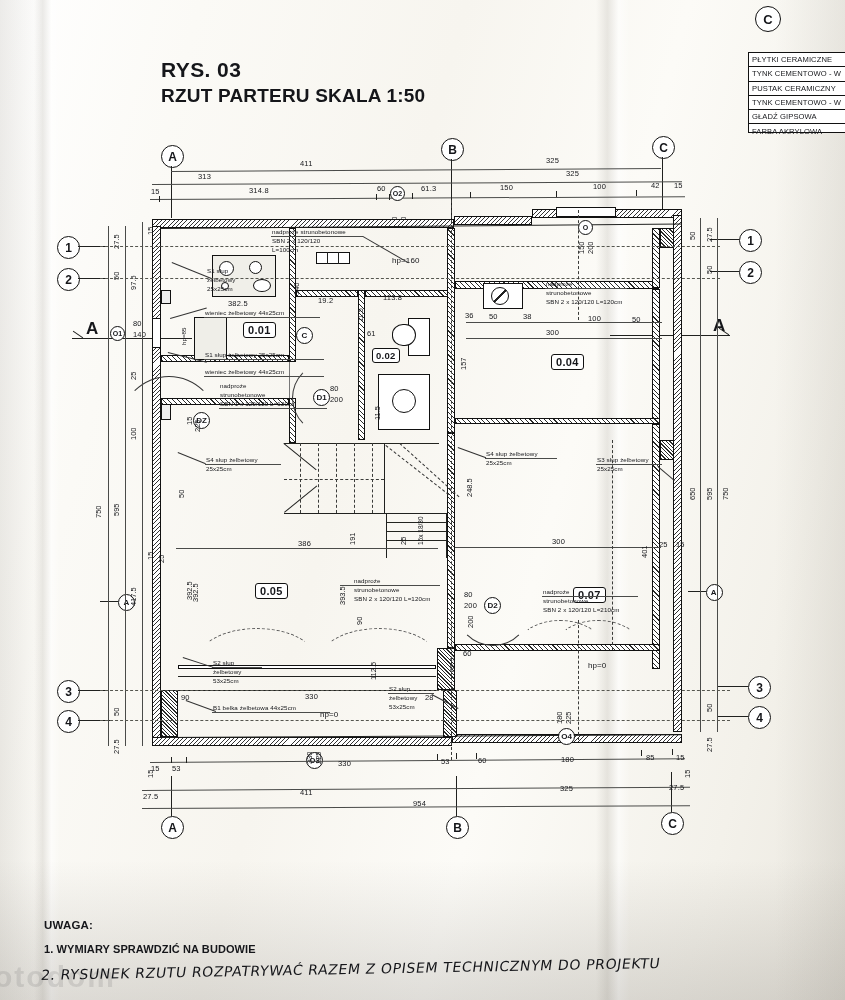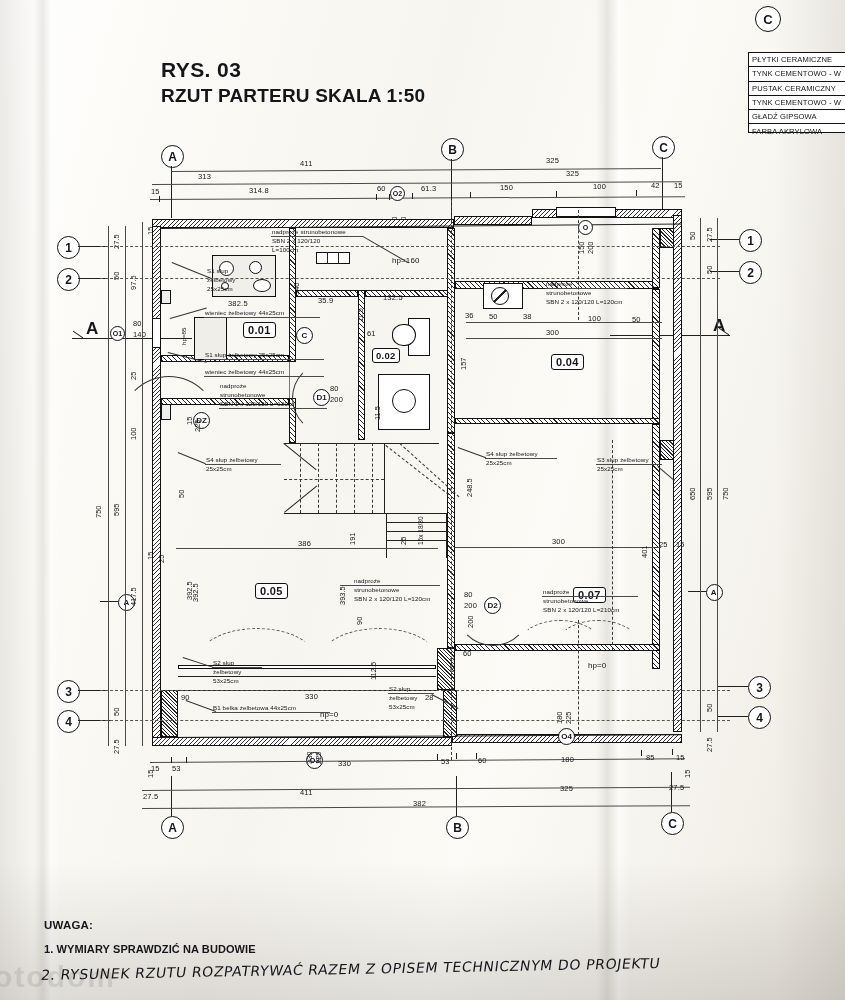--- a/index.html
+++ b/index.html
@@ -390,22 +390,22 @@
 <div class="t ann" style="left:389px;top:704px">53x25cm</div>
 <div class="ln h thin" style="left:388px;top:693px;width:46px"></div>
 <div class="ln" style="left:432px;top:694px;width:30px;height:1px;background:#333;transform:rotate(28deg);transform-origin:0 0"></div>
 
 <div class="t ann" style="left:213px;top:705px">B1 belka żelbetowa 44x25cm</div>
 <div class="ln h thin" style="left:212px;top:712px;width:118px"></div>
 <div class="ln" style="left:186px;top:700px;width:32px;height:1px;background:#333;transform:rotate(20deg);transform-origin:0 0"></div>
 
 <div class="t dim" style="left:228px;top:300px">382.5</div>
 <div class="t dimv" style="left:293px;top:295px">140</div>
-<div class="t dim" style="left:318px;top:297px">35.9</div>
-<div class="t dim" style="left:383px;top:294px">132.5</div>
+<div class="t dim" style="left:318px;top:297px">19.2</div>
+<div class="t dim" style="left:383px;top:294px">113.8</div>
 <div class="t dimv" style="left:357px;top:322px">11.5</div>
 <div class="t dim" style="left:367px;top:330px">61</div>
 <div class="t dimv" style="left:460px;top:370px">157</div>
 <div class="t dim" style="left:465px;top:312px">36</div>
 <div class="t dim" style="left:489px;top:313px">50</div>
 <div class="t dim" style="left:523px;top:313px">38</div>
 <div class="t dim" style="left:588px;top:315px">100</div>
 <div class="t dim" style="left:632px;top:316px">50</div>
 <div class="t dim" style="left:546px;top:329px">300</div>
 <div class="ln h thin" style="left:466px;top:322px;width:196px"></div>
@@ -474,21 +474,21 @@
 <div class="t dim" style="left:646px;top:754px">85</div>
 <div class="t dim" style="left:676px;top:754px">15</div>
 
 <div class="ln h thin" style="left:142px;top:790px;width:548px;transform:rotate(-0.35deg);transform-origin:0 0"></div>
 <div class="t dim" style="left:143px;top:793px">27.5</div>
 <div class="t dim" style="left:300px;top:789px">411</div>
 <div class="t dim" style="left:560px;top:785px">325</div>
 <div class="t dim" style="left:669px;top:784px">27.5</div>
 
 <div class="ln h thin" style="left:142px;top:808px;width:548px;transform:rotate(-0.3deg);transform-origin:0 0"></div>
-<div class="t dim" style="left:413px;top:800px">382</div>
+<div class="t dim" style="left:413px;top:800px">954</div>
 
 <div class="tick" style="left:171px;top:757px"></div>
 <div class="tick" style="left:186px;top:757px"></div>
 <div class="tick" style="left:437px;top:754px"></div>
 <div class="tick" style="left:456px;top:753px"></div>
 <div class="tick" style="left:476px;top:753px"></div>
 <div class="tick" style="left:641px;top:750px"></div>
 <div class="tick" style="left:672px;top:749px"></div>
 
 <div class="dashdot" style="left:100px;top:246px;width:620px"></div>

